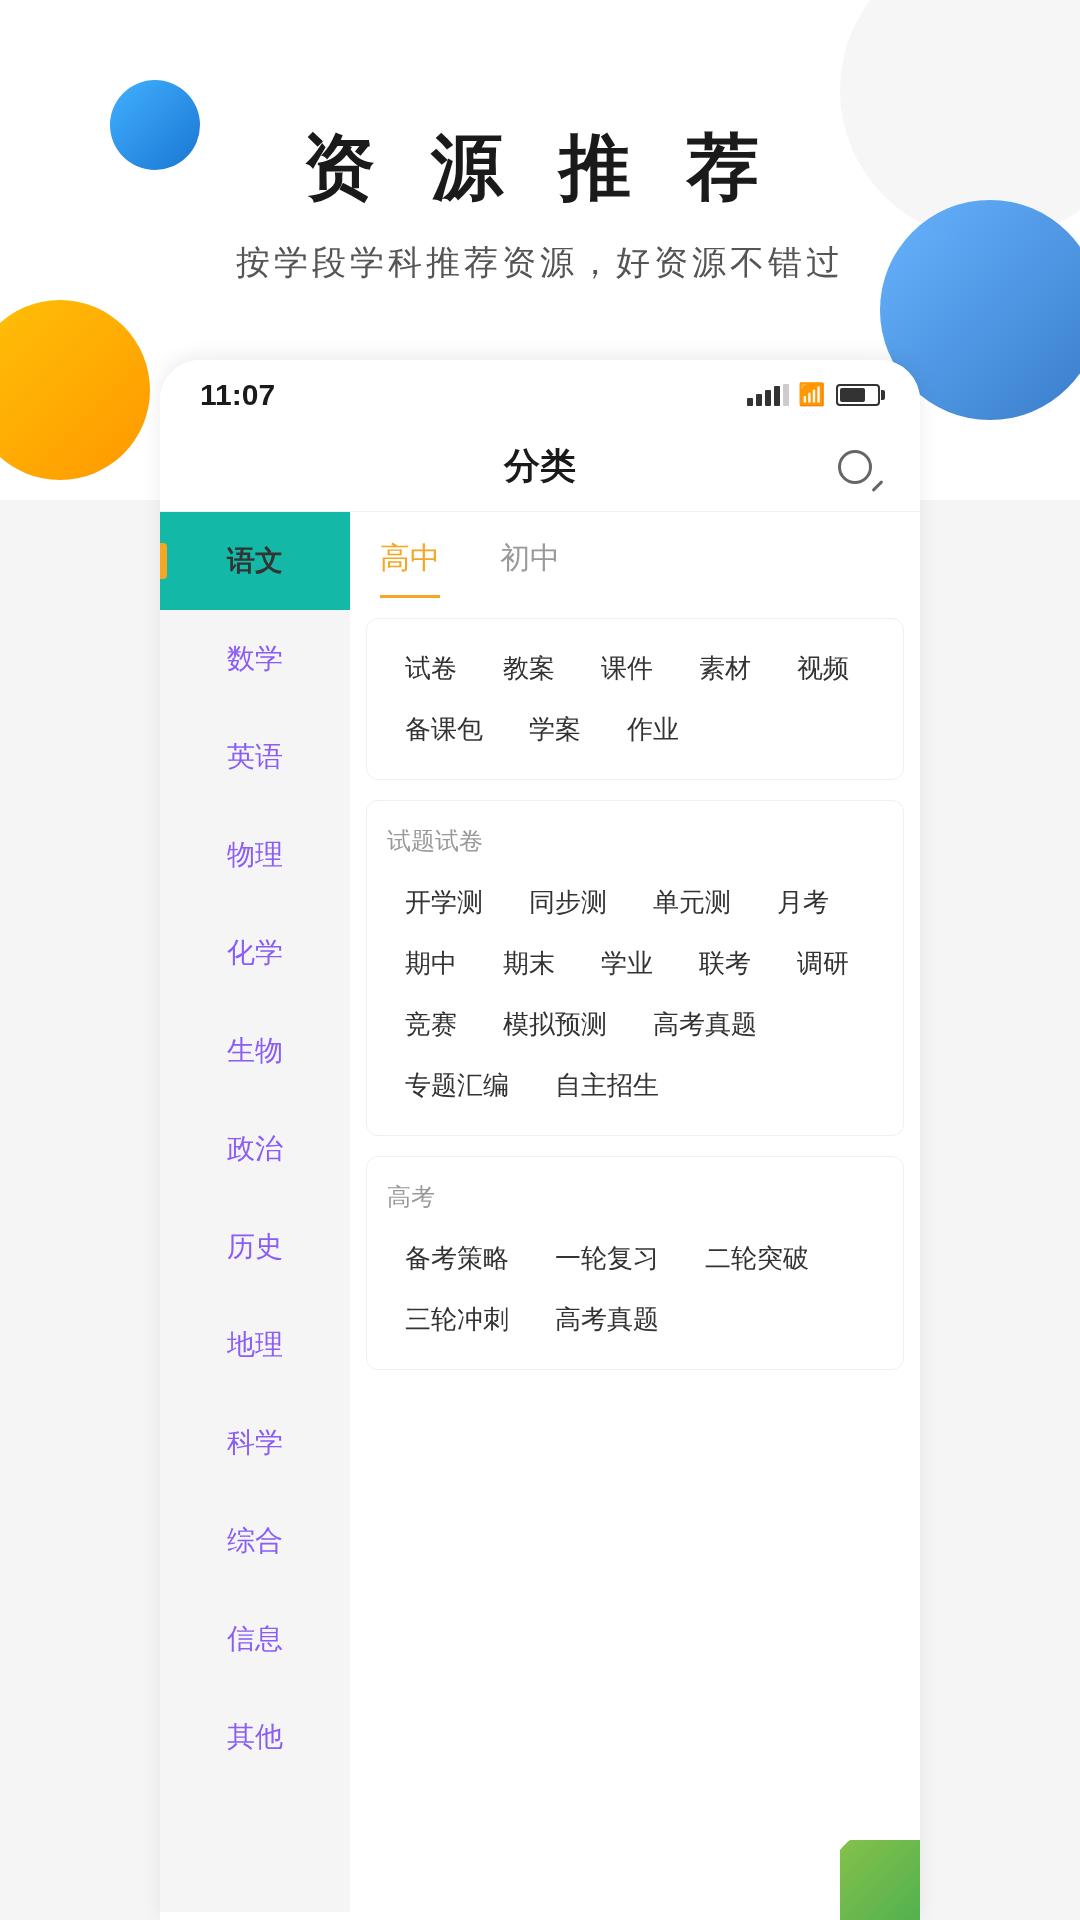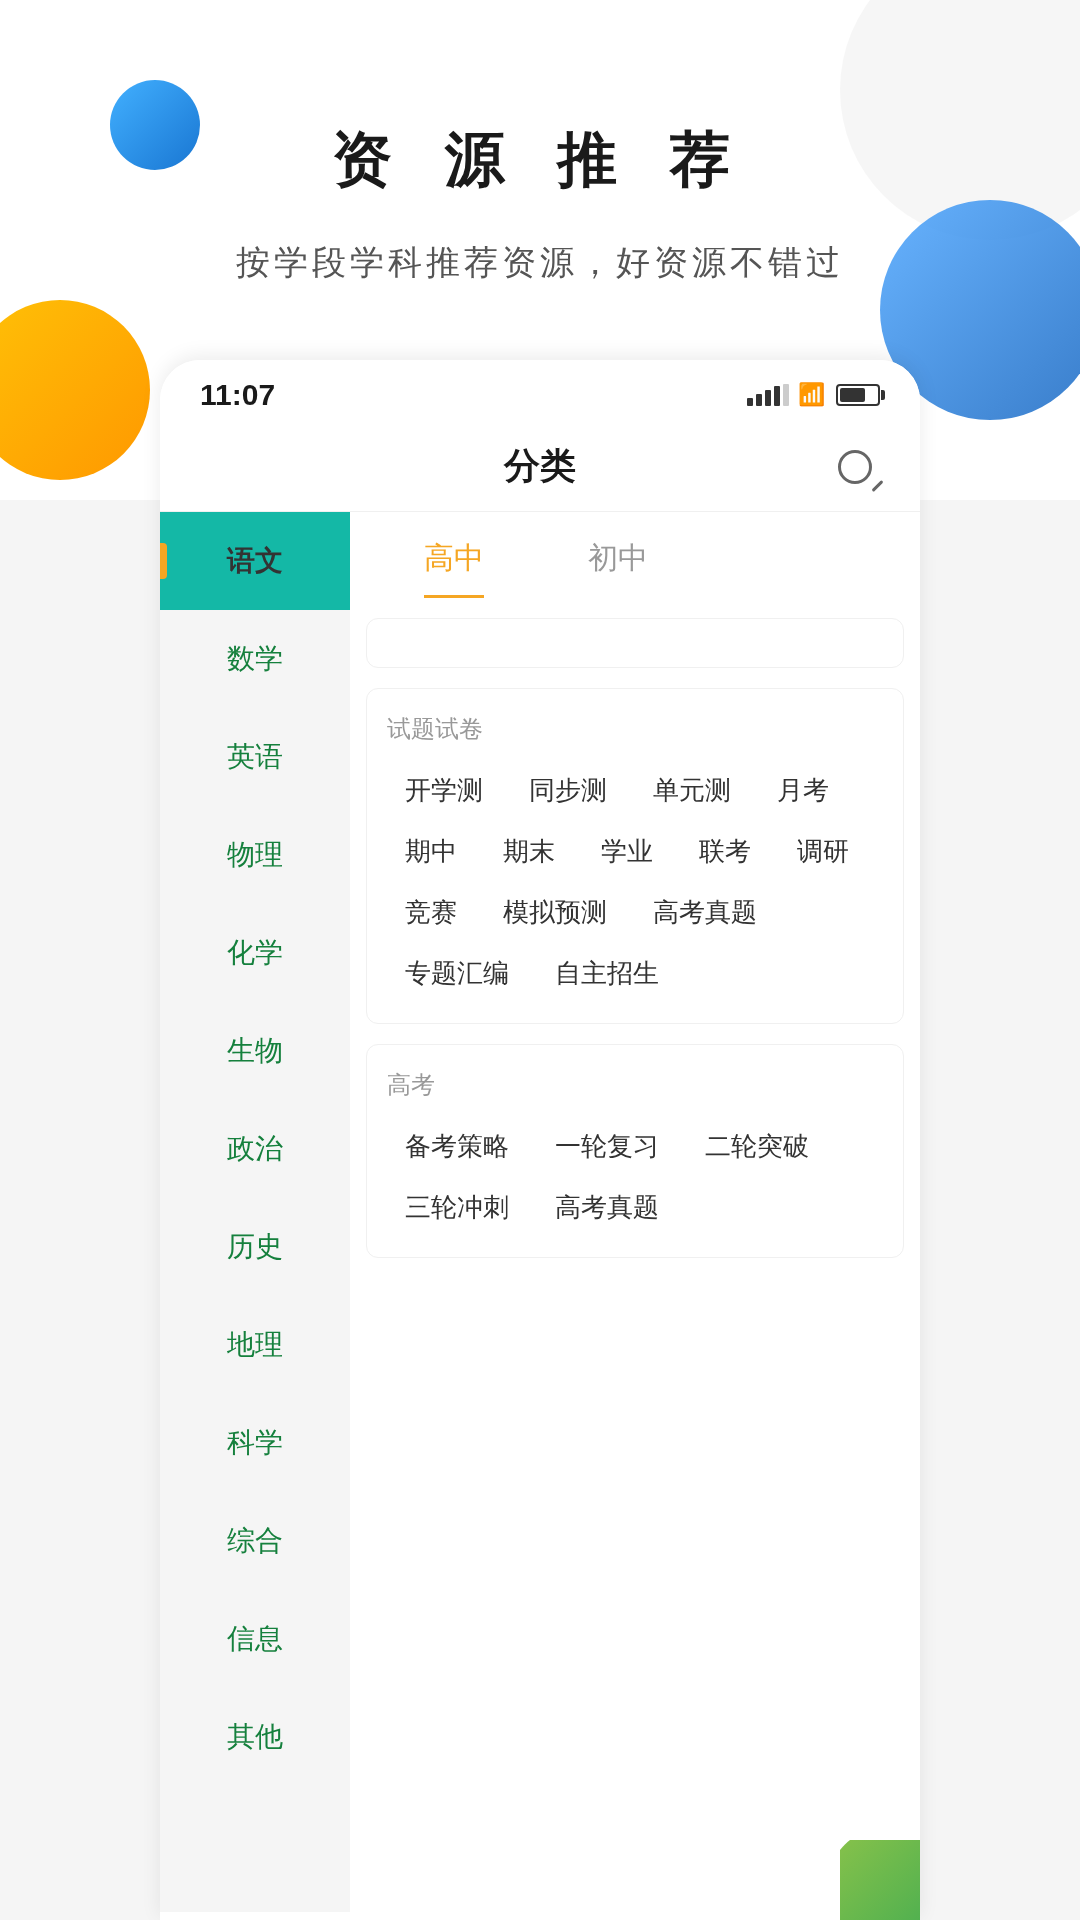--- a/index.html
+++ b/index.html
@@ -58,21 +58,21 @@
       height: 90px;
       border-radius: 50%;
       background: linear-gradient(135deg, #42b0ff, #1976d2);
     }
     .hero-title {
       position: absolute;
       top: 120px;
       left: 0;
       right: 0;
       text-align: center;
-      font-size: 60px;
+      font-size: 72px;
       font-weight: 700;
       color: #1a1a1a;
       letter-spacing: 18px;
     }
     .hero-subtitle {
       position: absolute;
       top: 240px;
       left: 0;
       right: 0;
       text-align: center;
@@ -209,21 +209,21 @@
     
     .sidebar {
       width: 190px;
       background: #f5f5f5;
       flex-shrink: 0;
     }
     .sidebar-item {
       padding: 30px 10px;
       text-align: center;
       font-size: 28px;
-      color: #15803d;
+      color: #8b5cf6;
       cursor: pointer;
       position: relative;
       background: #f5f5f5;
     }
     .sidebar-item.active {
       background: #14b8a6;
       color: #333;
       font-weight: bold;
     }
     .sidebar-item.active::before {
@@ -251,21 +251,20 @@
       padding: 26px 30px 0;
       background: #fff;
       gap: 60px;
     }
     .tab-item {
       font-size: 30px;
       color: #999;
       cursor: pointer;
       padding-bottom: 16px;
       border-bottom: 3px solid transparent;
-      margin-left: 44px;
     }
     .tab-item.active {
       color: #f5a623;
       border-bottom: 3px solid #f5a623;
     }
 
     
     .section {
       margin: 20px 16px;
       background: #fff;
@@ -368,20 +367,30 @@
 
     <div class="right-content">
 
       <div class="tab-bar">
 
       <div class="tab-item active">高中</div>
           <div class="tab-item">初中</div>
         </div>
 
     <div class="section">
+          <div class="tag-grid">
+            <div class="tag">试卷</div>
+            <div class="tag">教案</div>
+            <div class="tag">课件</div>
+            <div class="tag">素材</div>
+            <div class="tag">视频</div>
+            <div class="tag">备课包</div>
+            <div class="tag">学案</div>
+            <div class="tag">作业</div>
+          </div>
         </div>
         <div class="section">
           <div class="section-title">试题试卷</div>
           <div class="tag-grid">
             <div class="tag">开学测</div>
             <div class="tag">同步测</div>
             <div class="tag">单元测</div>
             <div class="tag">月考</div>
             <div class="tag">期中</div>
             <div class="tag">期末</div>

